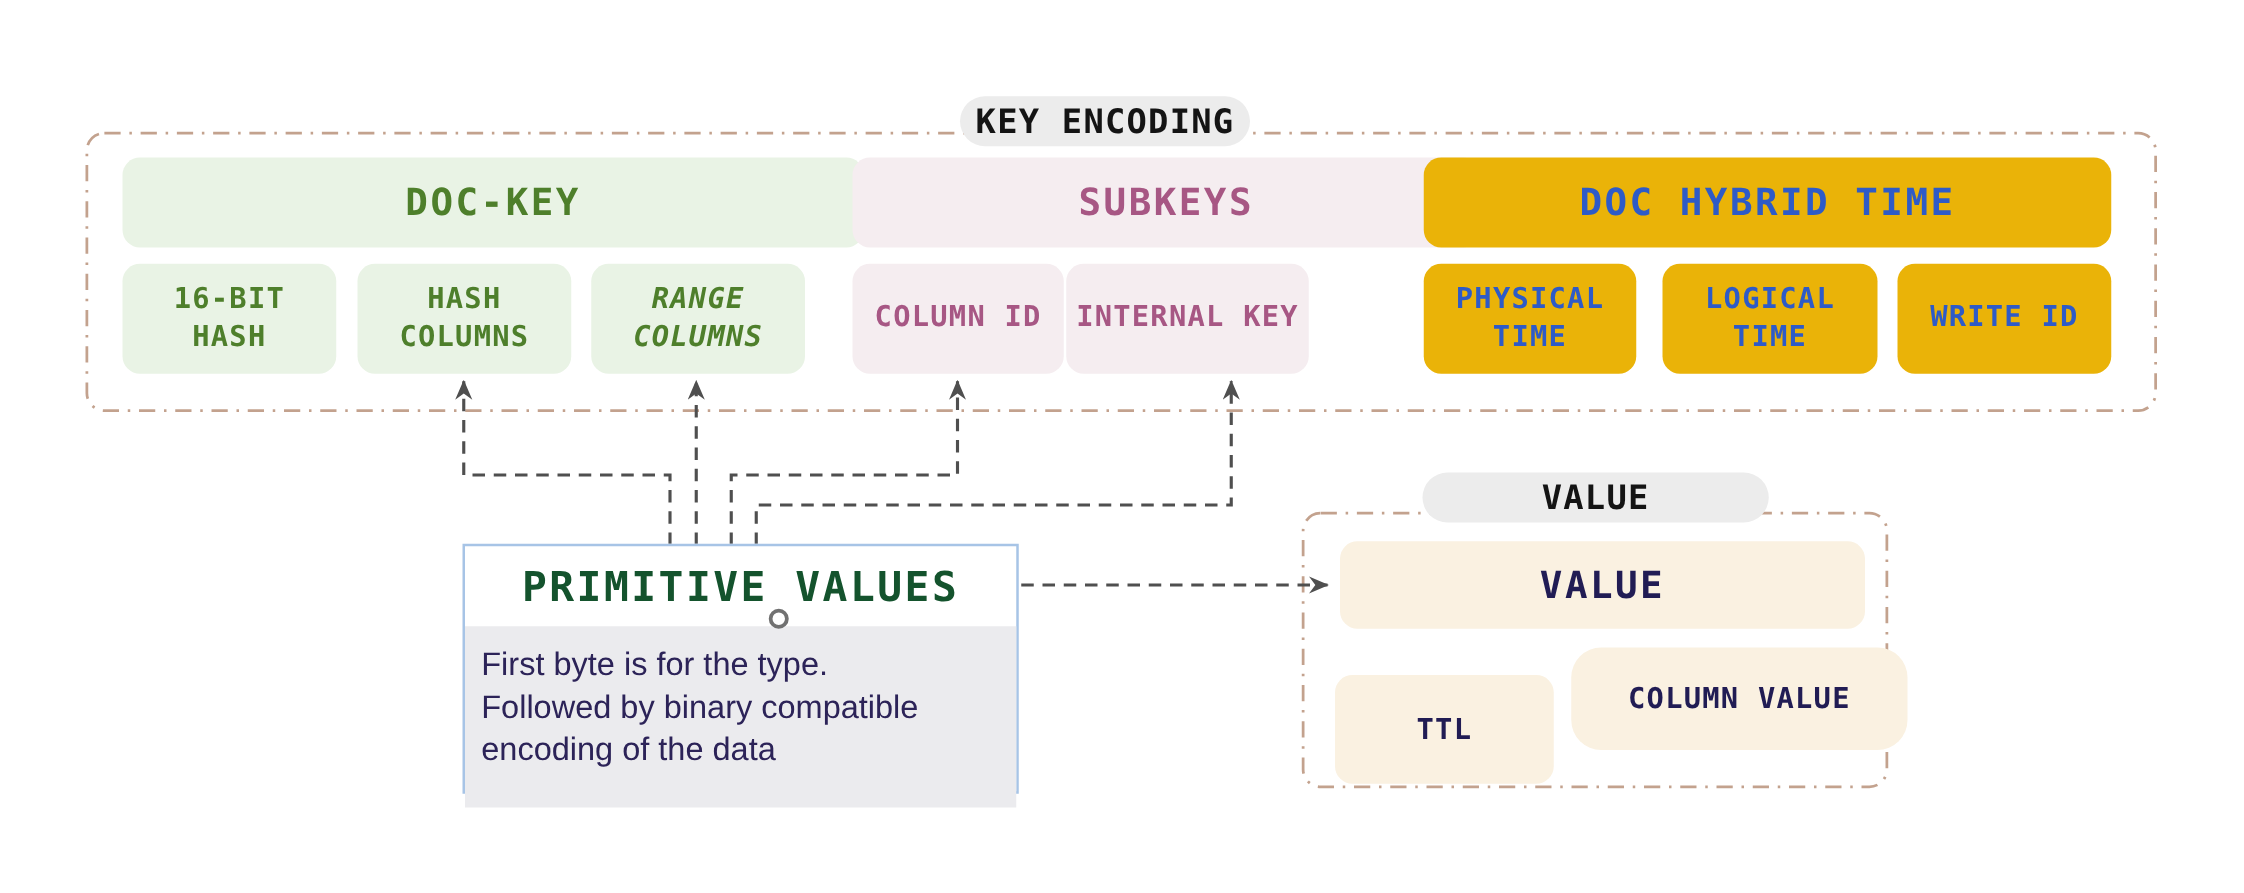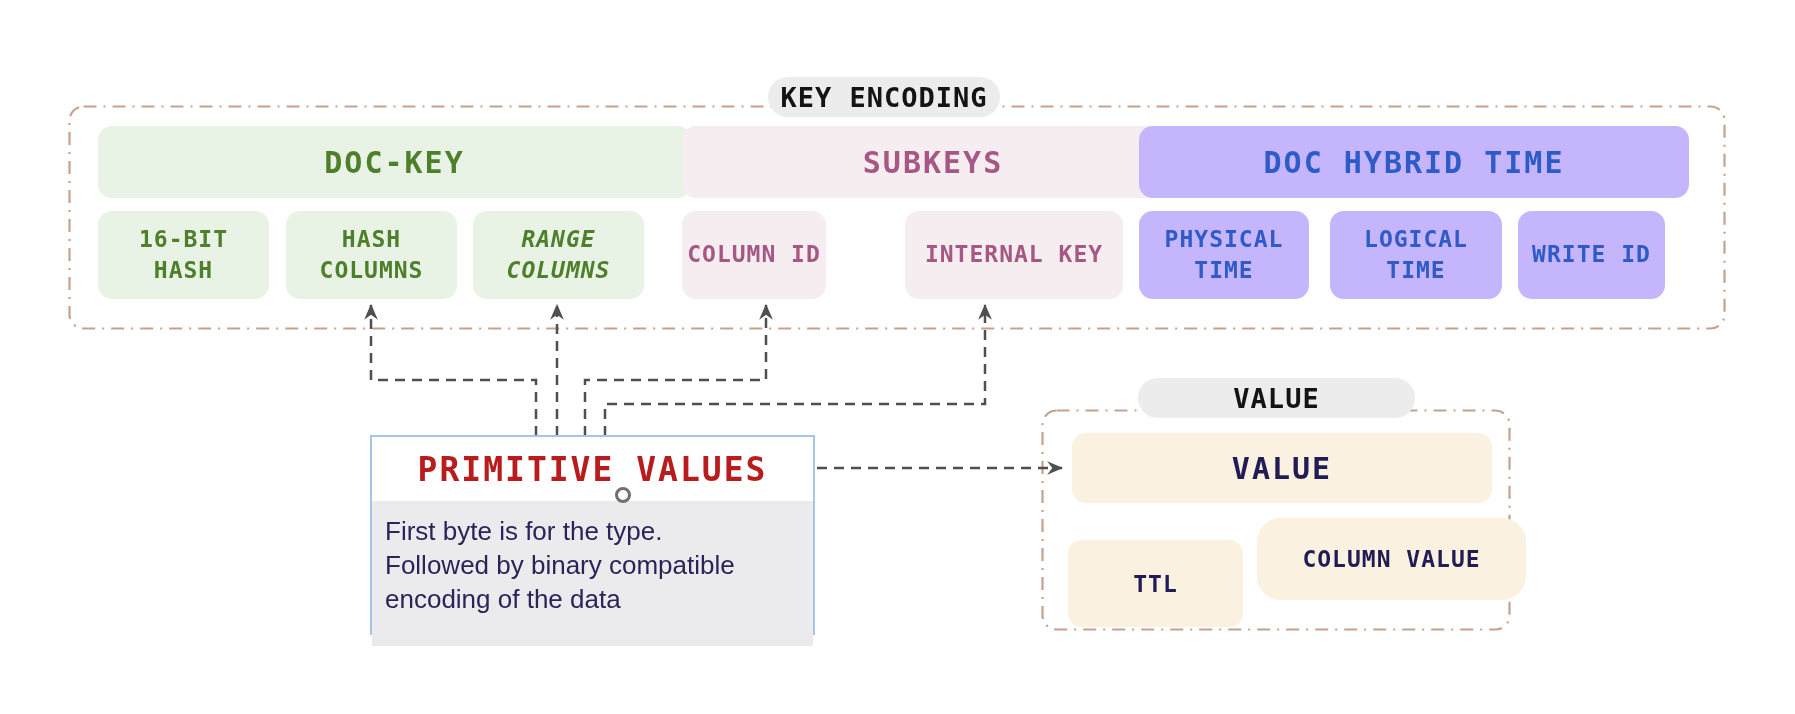--- a/index.html
+++ b/index.html
@@ -24,49 +24,49 @@
   #pill-value .hl{background:#cdeed0;border-radius:3px;padding:3px 6px;margin-left:9px;}
 
   
   .ghead{
     border-radius:14px;display:flex;align-items:center;justify-content:center;
     font-weight:bold;font-size:30px;letter-spacing:2px;
     top:126px;height:72px;
   }
   .green  {background:#e9f3e5;color:#4e7f2b;}
   .plum   {background:#f5edf0;color:#a75784;}
-  .blue   {background:#c4b5fd;color:#2e5bc7;}
+  .blue   {background:#eab308;color:#2e5bc7;}
   #gh-dockey {left:98px;  width:593px;}
   #gh-subkeys{left:682px; width:502px;}
   #gh-dht    {left:1139px;width:550px;}
 
   
   .cell{
     border-radius:14px;display:flex;align-items:center;justify-content:center;
     font-weight:bold;font-size:23px;line-height:1.35;letter-spacing:1px;
     text-align:center;white-space:pre-line;
     top:211px;height:88px;
   }
   #c-16bit  {left:98px;  width:171px;}
   #c-hashcol{left:286px; width:171px;}
   #c-rangecol{left:473px;width:171px;font-style:italic;}
-  #c-colid  {left:682px; width:144px;}
-  #c-intkey {left:905px; width:218px;}
+  #c-colid  {left:682px; width:169px;}
+  #c-intkey {left:853px; width:194px;}
   #c-phys   {left:1139px;width:170px;}
   #c-logic  {left:1330px;width:172px;}
-  #c-writeid{left:1518px;width:147px;}
+  #c-writeid{left:1518px;width:171px;}
 
   
   #pv{
     left:370px;top:435px;width:445px;height:200px;
     border:2px solid #a7c4e6;background:#ffffff;
   }
   #pv-title{
     height:64px;display:flex;align-items:center;justify-content:center;
-    font-weight:bold;font-size:33px;color:#b91c1c;letter-spacing:2px;
+    font-weight:bold;font-size:33px;color:#14532d;letter-spacing:2px;
   }
   #pv-note{
     height:132px;background:#ebebee;
     font-family:"Liberation Sans","DejaVu Sans",sans-serif;
     font-size:26px;line-height:34px;color:#2c2358;
     padding:13px 12px 0 13px;white-space:pre-line;
   }
   #pv-dot{
     left:615px;top:487px;width:16px;height:16px;
     border:3px solid #707070;border-radius:50%;background:#fdfdfd;

